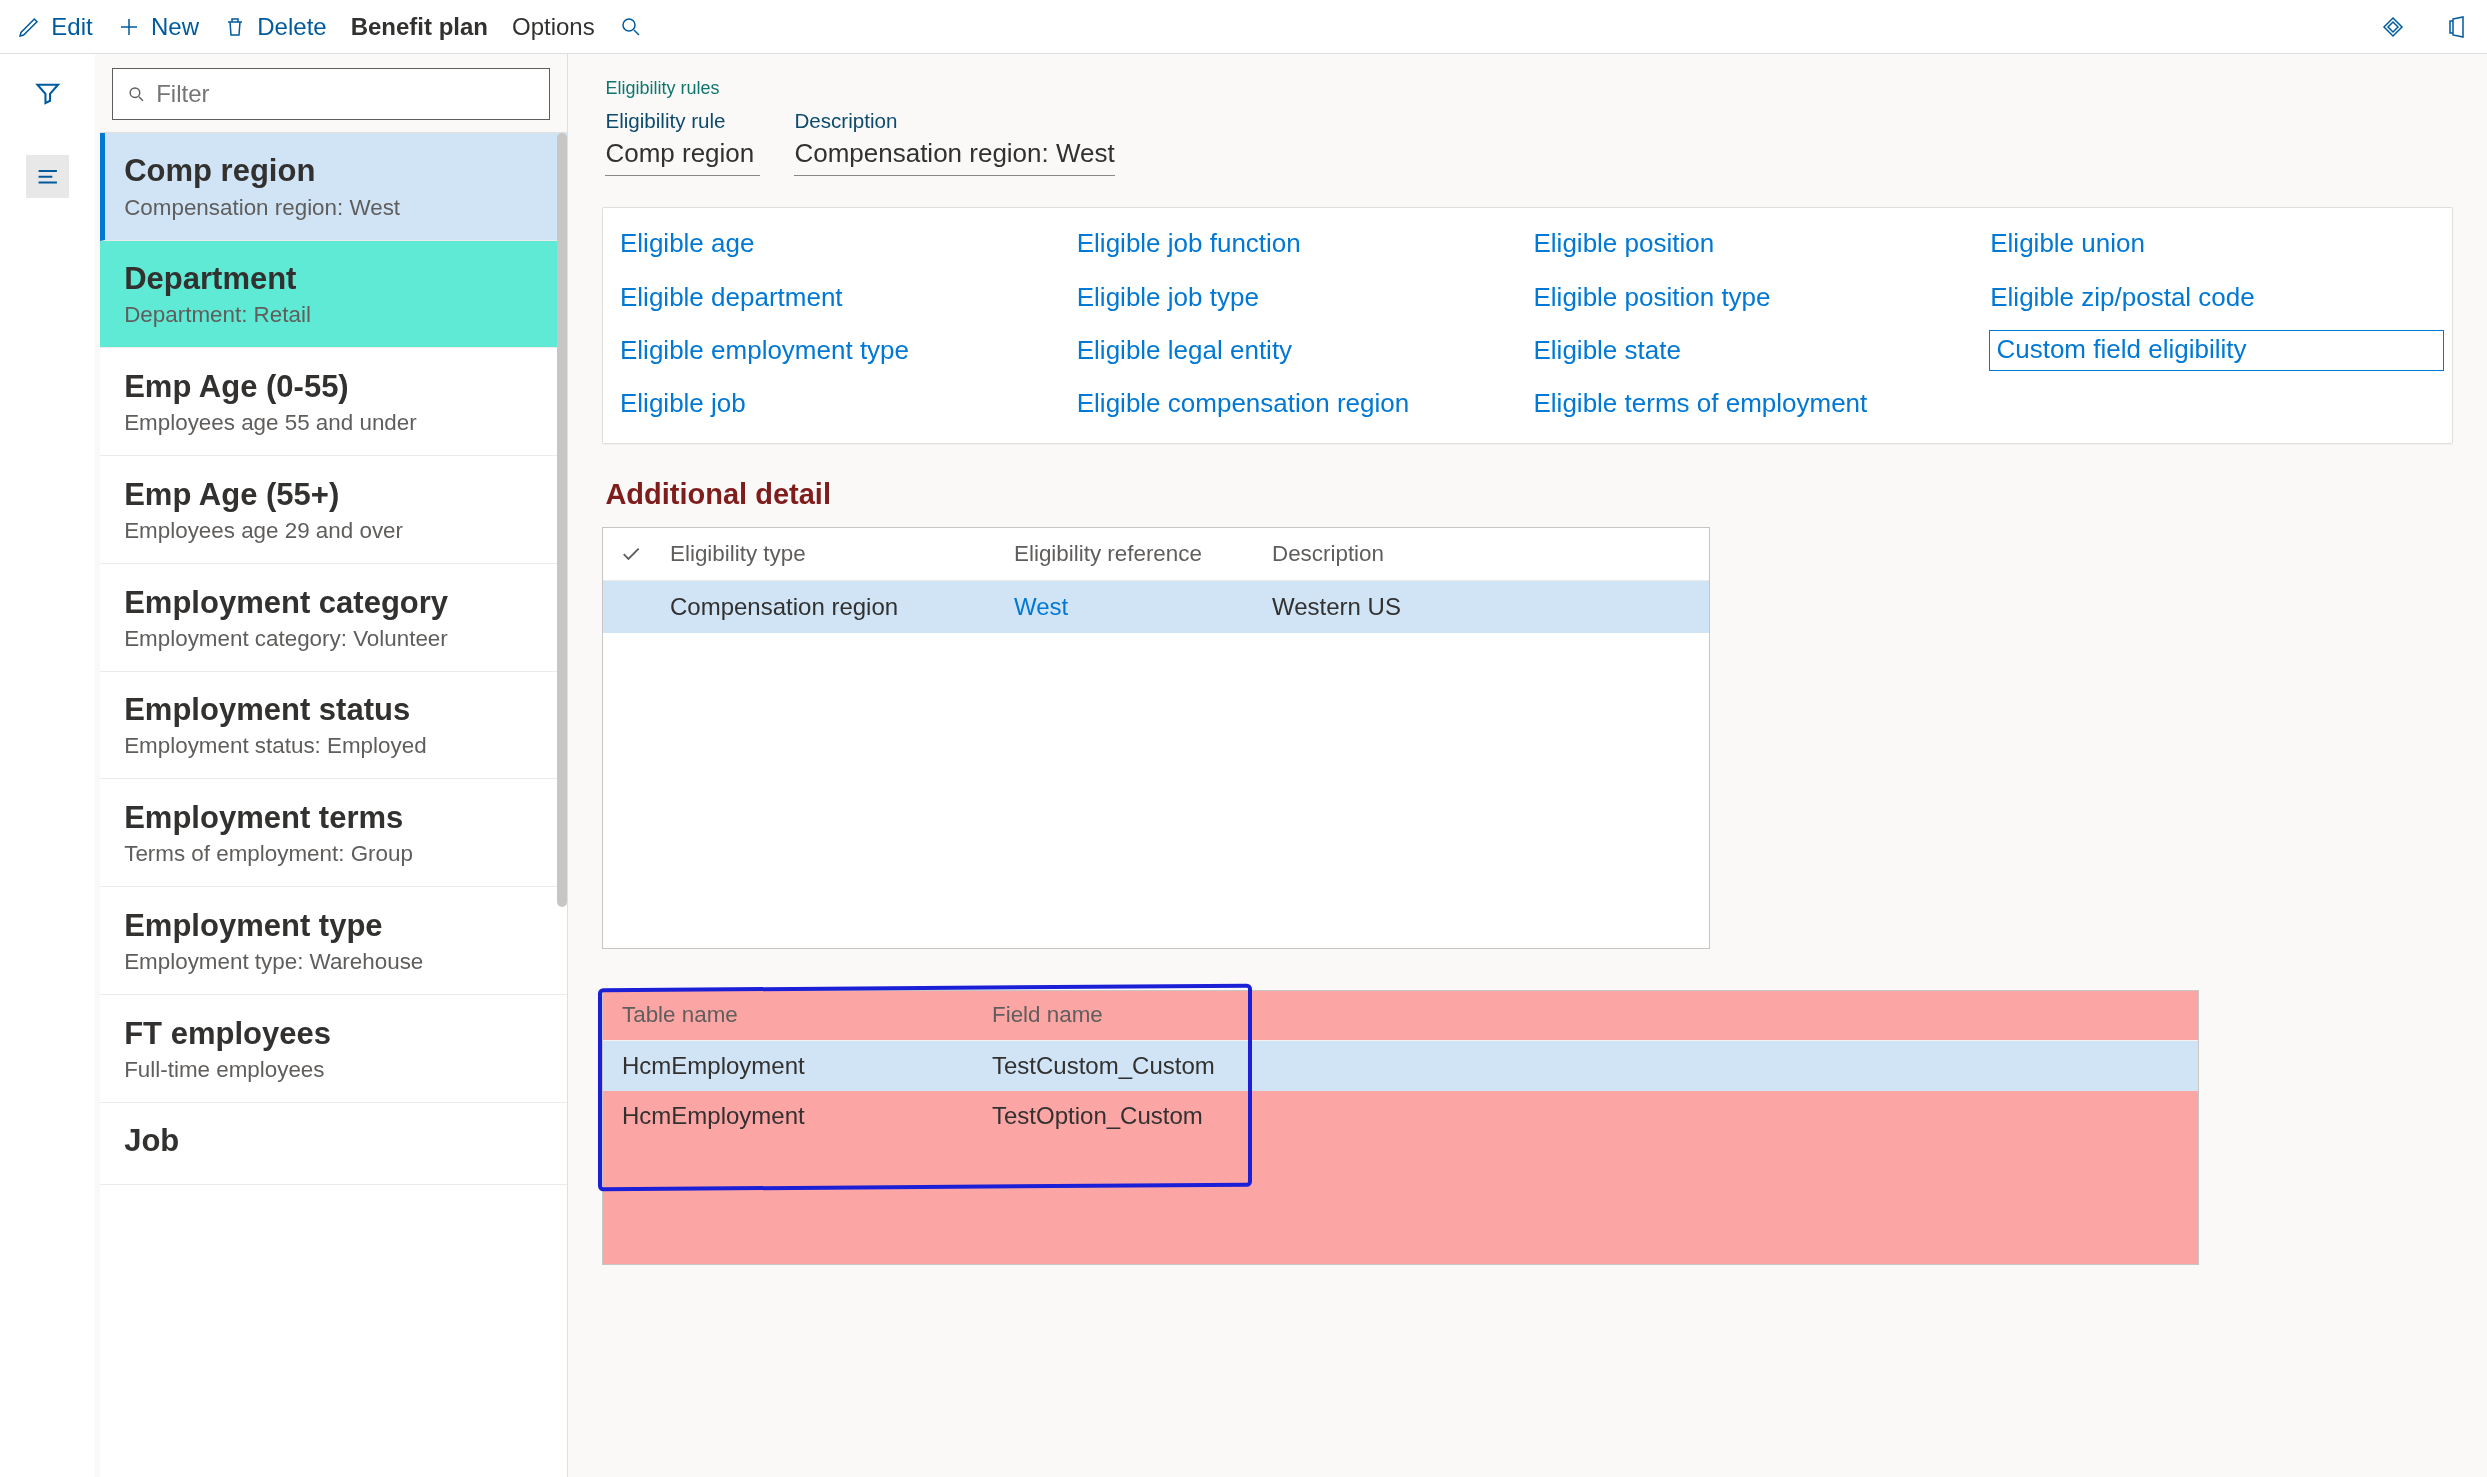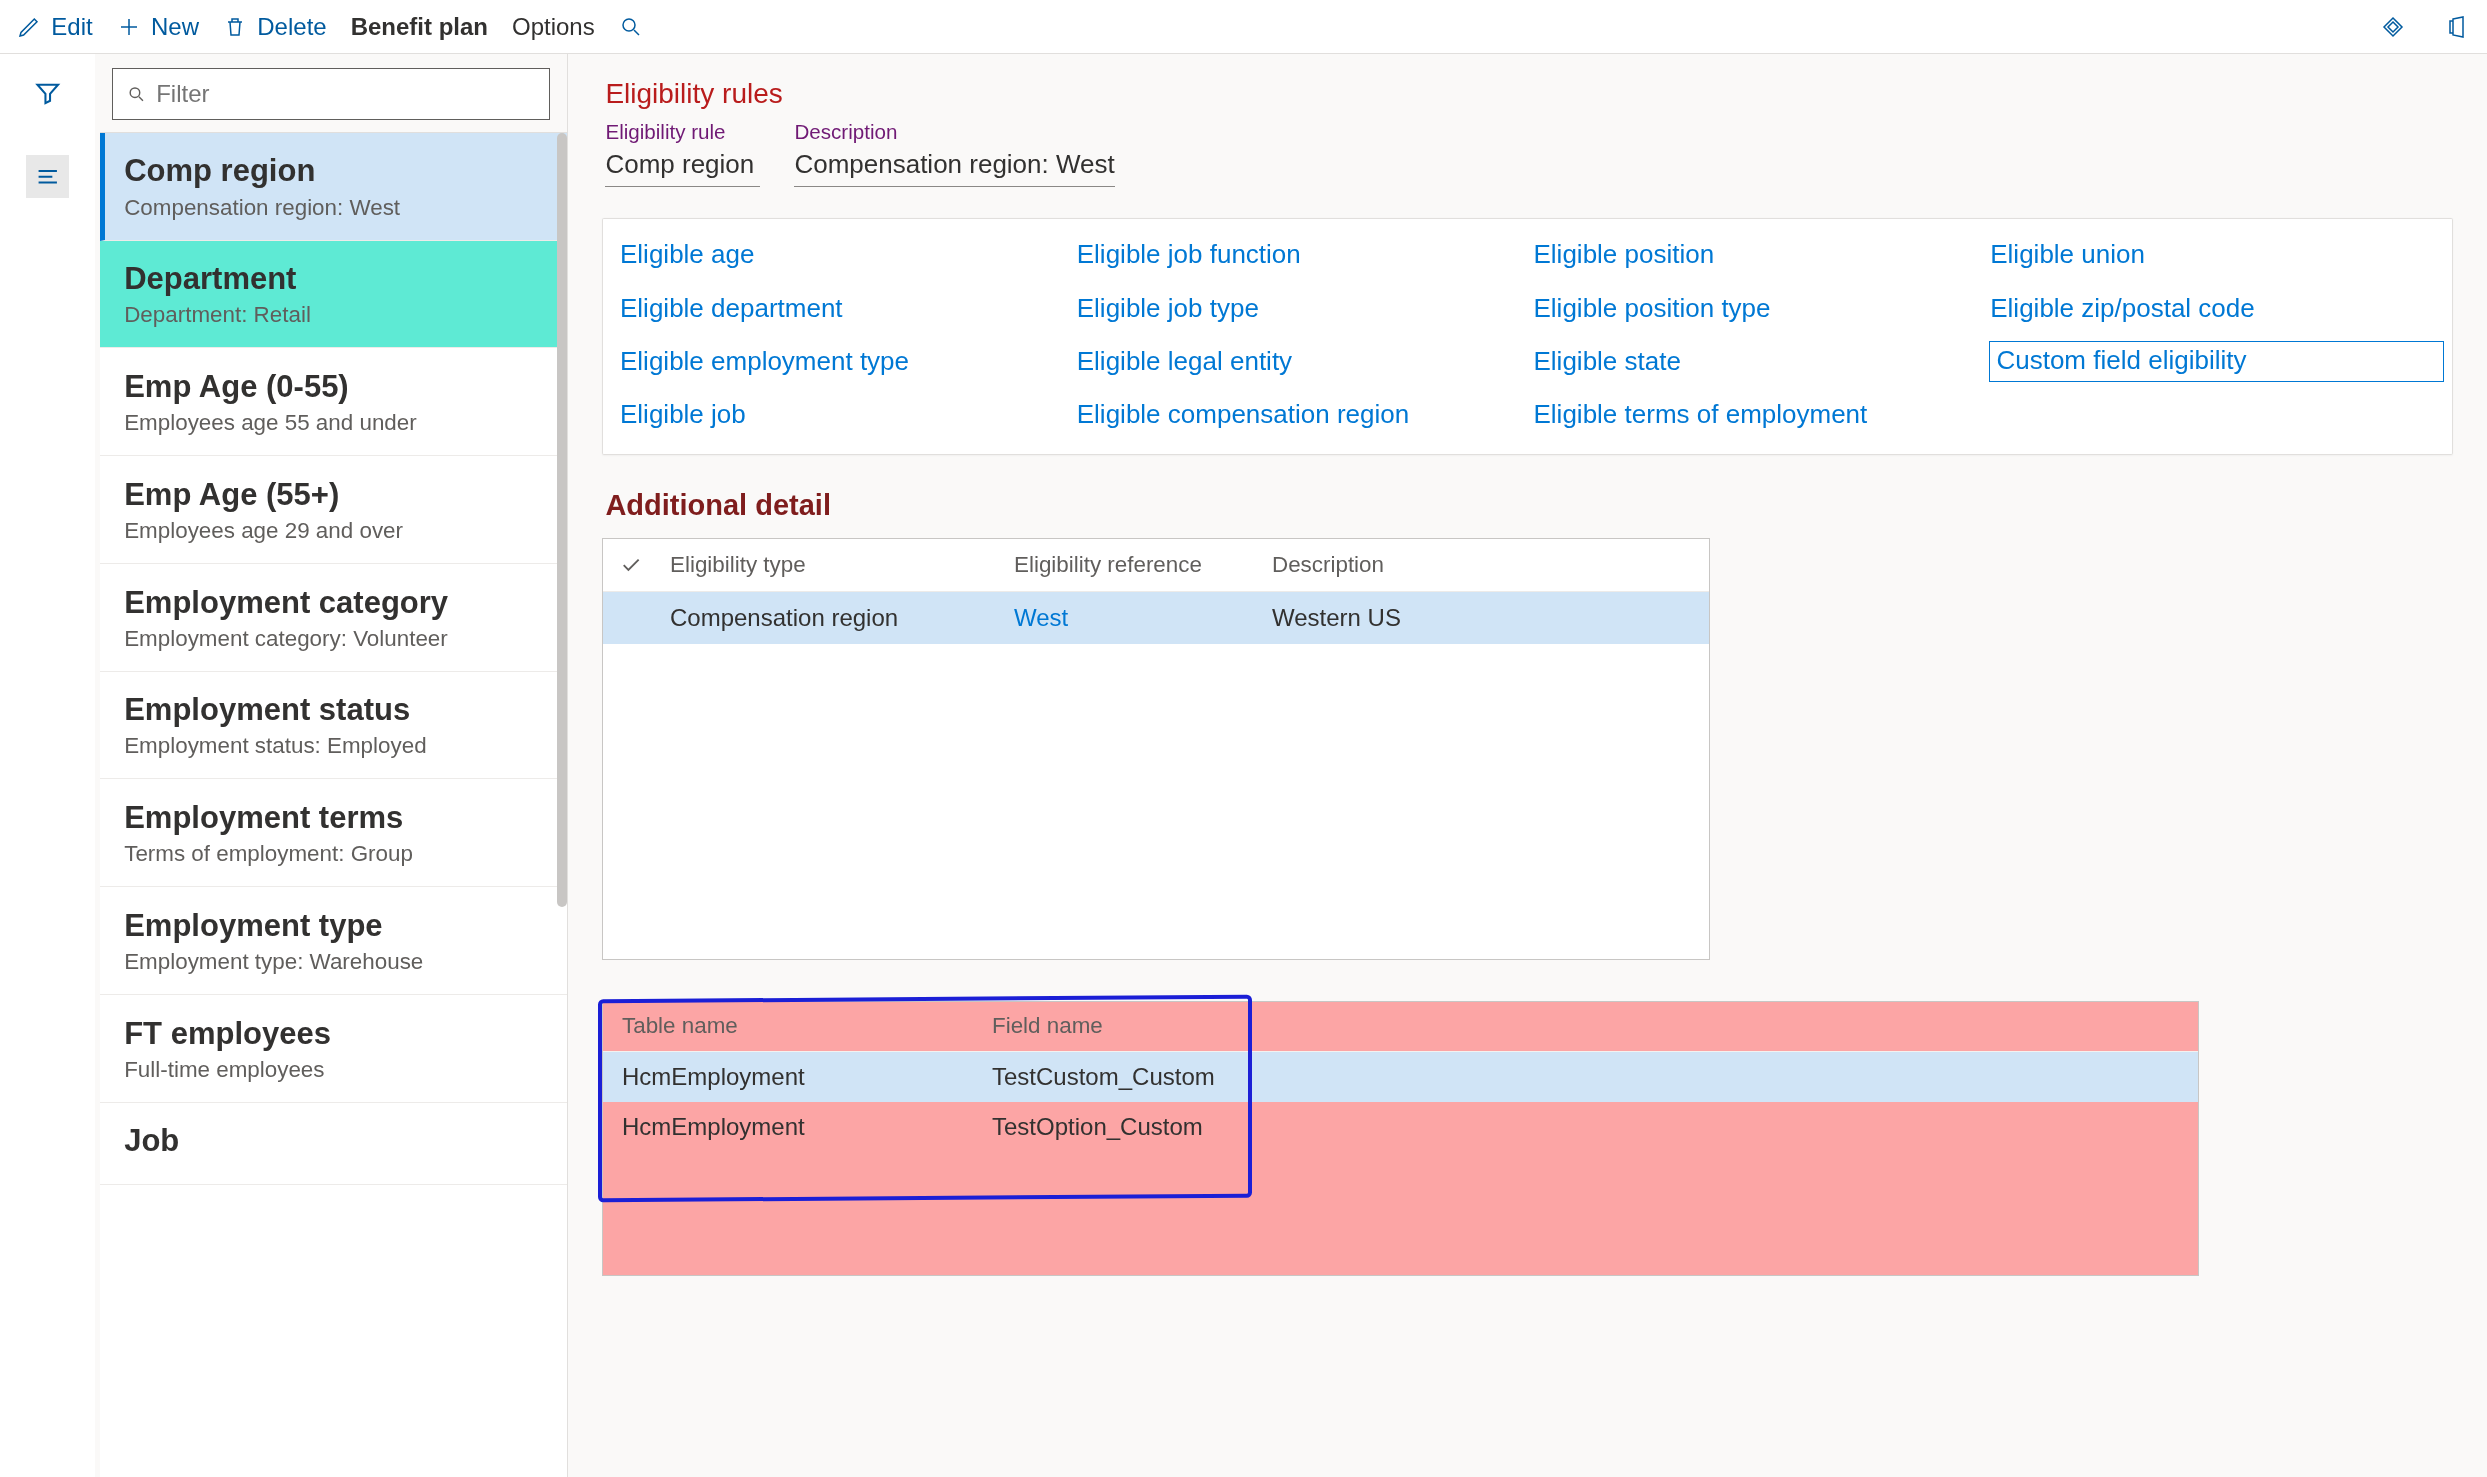--- a/index.html
+++ b/index.html
@@ -32,25 +32,25 @@
 
   .nav-list { flex:1; overflow:auto; background:#fff; border-top:0.9px solid #e1dfdd; margin-top:3.4px; margin-left:5.2px; position:relative; }
   .nav-list::after { content:""; position:absolute; right:0; top:0; width:10.3px; height:774px; background:#c8c6c4; border-radius:5.2px; }
   .nav-item { border-bottom:0.9px solid #edebe9; padding:20.6px 24px 19px 24px; cursor:pointer; background:#fff; }
   .nav-item .title { font-size:31px; font-weight:600; color:#323130; margin-bottom:5.2px; }
   .nav-item .desc { font-size:22.4px; color:#605e5c; }
   .nav-item.selected { background:#d0e4f6; border-left:5.2px solid #0078d4; padding-left:19px; }
   .nav-item.hovered { background:#5eead4; }
 
   .main { flex:1; background:#faf9f8; padding:20.6px 34px 34px 34px; overflow:hidden; }
-  .section-title { font-size:28px; color:#b91c1c; margin:3.4px 0 10.3px 3.4px; }
+  .section-title { font-size:18px; color:#0f766e; margin:3.4px 0 10.3px 3.4px; }
 
   .rule-header { display:flex; gap:34px; margin-bottom:31px; padding-left:3.4px; }
   .rh-col { display:flex; flex-direction:column; gap:5.2px; }
-  .rh-label { font-size:20.6px; color:#701a75; }
+  .rh-label { font-size:20.6px; color:#0c4a6e; }
   .rh-value { font-size:26px; color:#323130; }
   .rh-underline { border-bottom:0.9px solid #8a8886; padding-bottom:5.2px; min-width:155px; }
   .rh-col.wide .rh-underline { min-width:284px; }
 
   .eligible-card { background:#fff; border:0.9px solid #e1dfdd; border-radius:1.7px; padding:20.6px 17px 24px 17px; margin-bottom:34px; box-shadow:0 0.9px 1.7px rgba(0,0,0,0.04); display:grid; grid-template-columns:repeat(4,1fr); column-gap:12px; row-gap:22.4px; }
   .elig-link { color:#0078d4; font-size:26px; cursor:pointer; }
   .elig-link.boxed { border:1.7px solid #0078d4; padding:3.4px 6.9px; margin:-5.2px -8.6px -5.2px -1.7px; }
 
   .additional-title { font-size:29px; font-weight:600; color:#7f1d1d; margin:0 0 15.5px 3.4px; }
 

